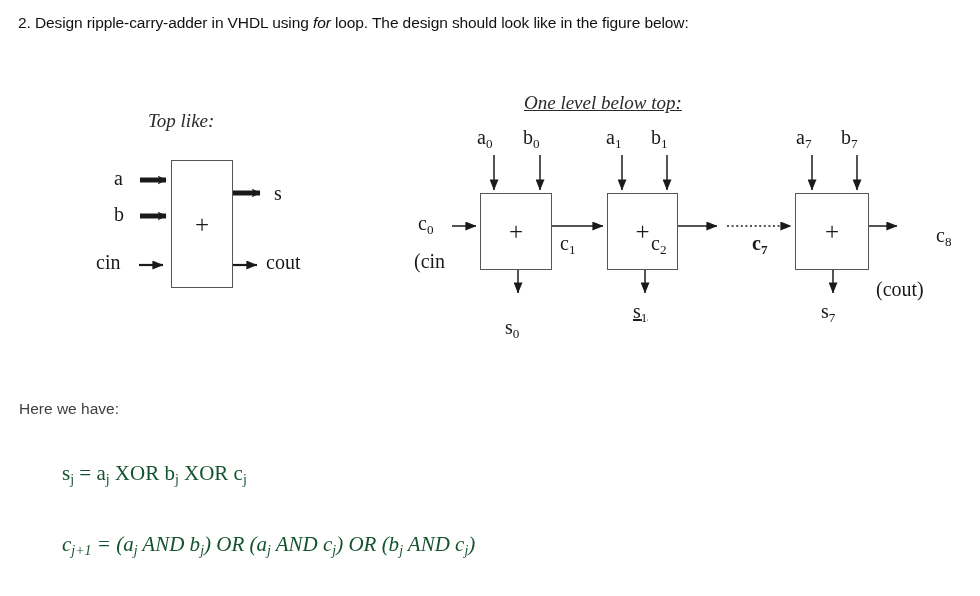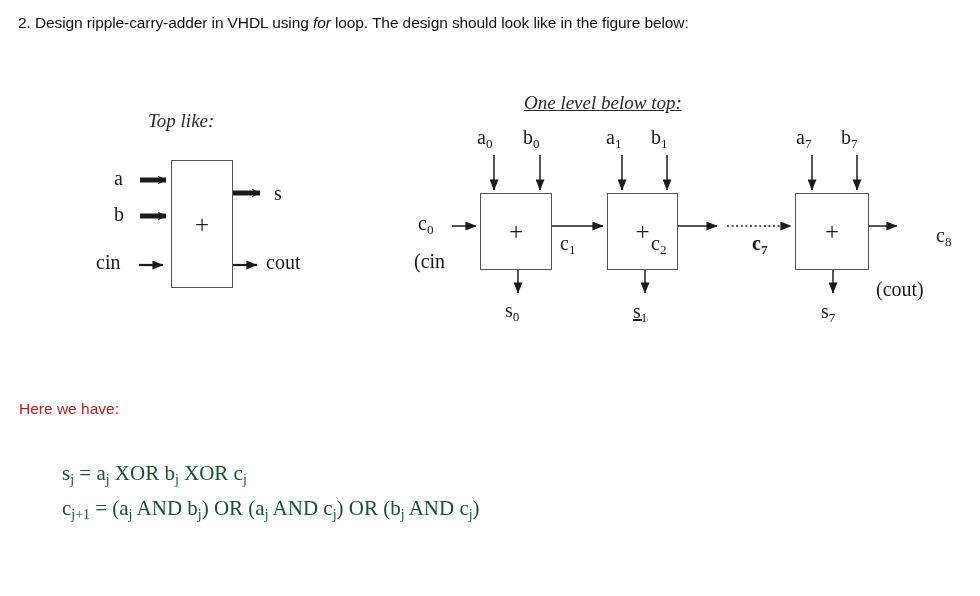--- a/index.html
+++ b/index.html
@@ -30,38 +30,38 @@
   .question-line .ital {
     font-style: italic;
   }
 
   .here-we-have {
     position: absolute;
     left: 19px;
     top: 400px;
     font-size: 15.5px;
     font-family: "Liberation Sans", sans-serif;
-    color: #b91c1c;
+    color: #404040;
     white-space: nowrap;
   }
 
   
   .equation {
     position: absolute;
     font-family: "Liberation Serif", serif;
     font-size: 21px;
     color: #14532d;
     white-space: nowrap;
   }
   .equation sub {
     font-size: 0.66em;
     vertical-align: -0.28em;
   }
   #eq-s { left: 62px; top: 461px; }
-  #eq-c { left: 62px; top: 496px; }
+  #eq-c { left: 62px; top: 532px; font-style: italic; }
 
   
   #figure {
     position: absolute;
     left: 0;
     top: 0;
     width: 980px;
     height: 596px;
     pointer-events: none;
   }
@@ -150,21 +150,21 @@
 <div class="sig" style="left:418px; top:212px;"><span>c</span><sub>0</sub></div>
 <div class="sig" style="left:414px; top:250px;"><span>(cin</span></div>
 
 <div class="sig" style="left:560px; top:232px;"><span>c</span><sub>1</sub></div>
 <div class="sig" style="left:651px; top:232px;"><span>c</span><sub>2</sub></div>
 <div class="sig" style="left:752px; top:232px;font-weight:bold;"><span>c</span><sub>7</sub></div>
 
 <div class="sig" style="left:936px; top:212px;margin-top:12px;"><span>c</span><sub>8</sub></div>
 <div class="sig" style="left:876px; top:250px;margin-top:28px;"><span>(cout)</span></div>
 
-<div class="sig" style="left:505px; top:299px;text-align:right;"><span>s</span><sub>0</sub></div>
+<div class="sig" style="left:505px; top:316px;text-align:right;"><span>s</span><sub>0</sub></div>
 <div class="sig" style="left:633px; top:300px;text-decoration:underline;"><span>s</span><sub>1</sub></div>
 <div class="sig" style="left:821px; top:300px;"><span>s</span><sub>7</sub></div>
 
 <div class="equation" id="eq-s"><span>s</span><sub>j</sub><span> = a</span><sub>j</sub><span> XOR b</span><sub>j</sub><span> XOR c</span><sub>j</sub></div>
 <div class="equation" id="eq-c"><span>c</span><sub>j+1</sub><span> = (a</span><sub>j</sub><span> AND b</span><sub>j</sub><span>) OR (a</span><sub>j</sub><span> AND c</span><sub>j</sub><span>) OR (b</span><sub>j</sub><span> AND c</span><sub>j</sub><span>)</span></div>
 
 <svg id="figure" viewBox="0 0 980 596" xmlns="http://www.w3.org/2000/svg">
   <defs>
     <marker id="thickArrowR" markerWidth="9" markerHeight="9" refX="8.4" refY="4.5" orient="auto" markerUnits="userSpaceOnUse">
       <path d="M0,0 L9,4.5 L0,9 L2.6,4.5 Z" fill="#1a1a1a"></path>

